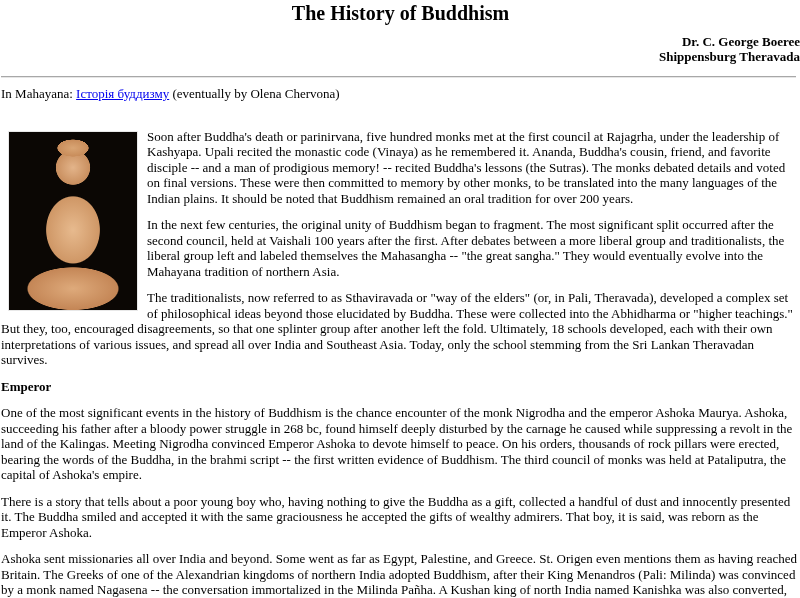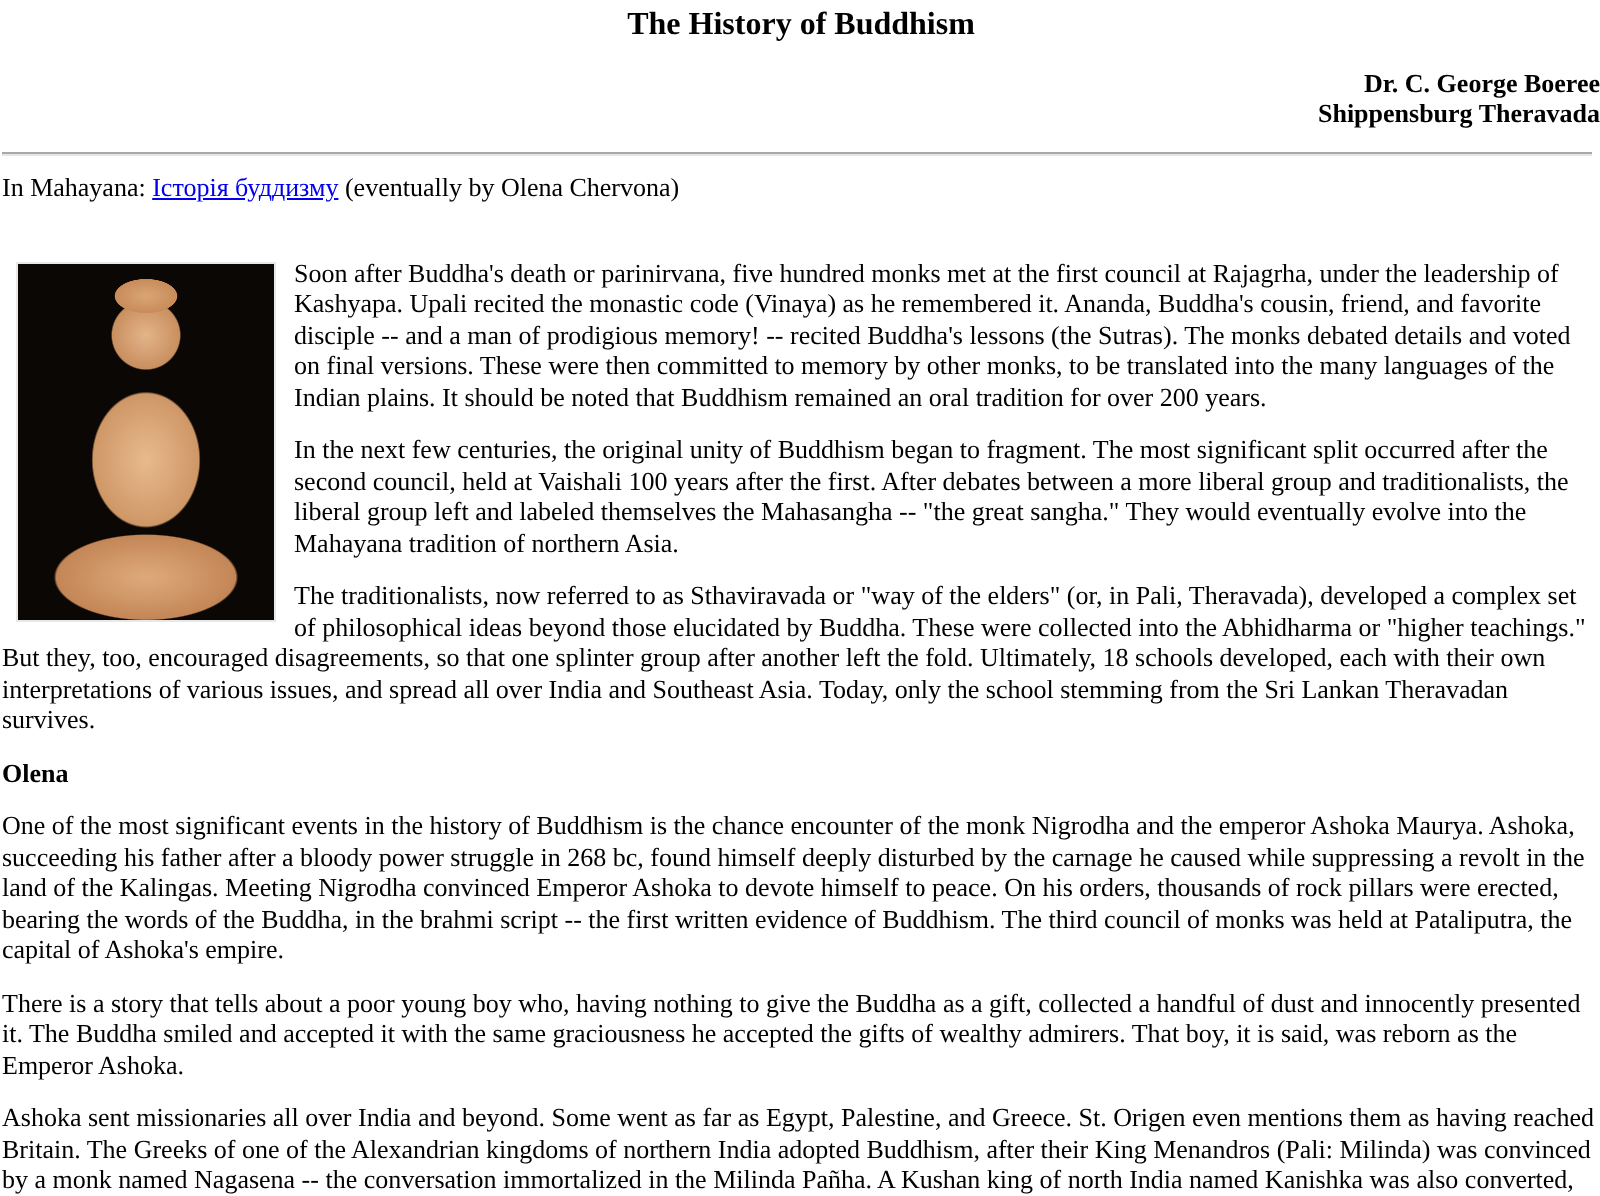--- a/index.html
+++ b/index.html
@@ -17,21 +17,21 @@
     color: #000000;
   }
   .page {
     padding: 0 0 0 1px;
     position: relative;
   }
   h1.title {
     margin: 0;
     padding-top: 1px;
     text-align: center;
-    font-size: 16px;
+    font-size: 20px;
     line-height: 24px;
     font-weight: bold;
   }
   .author-block {
     text-align: right;
     font-weight: bold;
     font-size: 13px;
     line-height: 15px;
     margin-top: 9px;
   }
@@ -91,20 +91,20 @@
 
   <div class="content">
     <div class="buddha-img" title="Seated Buddha statue"></div>
 
     <p>Soon after Buddha's death or parinirvana, five hundred monks met at the first council at Rajagrha, under the leadership of Kashyapa.  Upali recited the monastic code (Vinaya) as he remembered it.  Ananda, Buddha's cousin, friend, and favorite disciple -- and a man of prodigious memory! -- recited Buddha's lessons (the Sutras).  The monks debated details and voted on final versions.  These were then committed to memory by other monks, to be translated into the many languages of the Indian plains.  It should be noted that Buddhism remained an oral tradition for over 200 years.</p>
     <p>In the next few centuries, the original unity of Buddhism began to fragment. The most significant split occurred after the second council, held at Vaishali 100 years after the first.  After debates between a more liberal group and traditionalists, the liberal group left and labeled themselves the Mahasangha -- "the great sangha."  They would eventually evolve into the Mahayana tradition of northern Asia.</p>
     <p>The traditionalists, now referred to as Sthaviravada or "way of the elders" (or, in Pali, Theravada), developed a complex set of philosophical ideas beyond those elucidated by Buddha.  These were collected into the Abhidharma or "higher teachings."  But they, too, encouraged disagreements, so that one splinter group after another left the fold.  Ultimately, 18 schools developed, each with their own interpretations of various issues, and spread all over India and Southeast Asia.  Today, only the school stemming from the Sri Lankan Theravadan survives.</p>
 
     <div class="clear"></div>
 
-    <div class="section-heading">Olena</div>
+    <div class="section-heading">Emperor</div>
 
     <p>One of the most significant events in the history of Buddhism is the chance encounter of the monk Nigrodha and the emperor Ashoka Maurya.  Ashoka, succeeding his father after a bloody power struggle in 268 bc, found himself deeply disturbed by the carnage he caused while suppressing a revolt in the land of the Kalingas.  Meeting Nigrodha convinced Emperor Ashoka to devote himself to peace.  On his orders, thousands of rock pillars were erected, bearing the words of the Buddha, in the brahmi script -- the first written evidence of Buddhism.  The third council of monks was held at Pataliputra, the capital of Ashoka's empire.</p>
     <p>There is a story that tells about a poor young boy who, having nothing to give the Buddha as a gift, collected a handful of dust and innocently presented it.  The Buddha smiled and accepted it with the same graciousness he accepted the gifts of wealthy admirers.  That boy, it is said, was reborn as the Emperor Ashoka.</p>
     <p>Ashoka sent missionaries all over India and beyond.  Some went as far as Egypt, Palestine, and Greece.  St. Origen even mentions them as having reached Britain.  The Greeks of one of the Alexandrian kingdoms of northern India adopted Buddhism, after their King Menandros (Pali:  Milinda) was convinced by a monk named Nagasena -- the conversation immortalized in the Milinda Pañha.  A Kushan king of north India named Kanishka was also converted, and a</p>
   </div>
 
 </div>
 
 </body></html>

